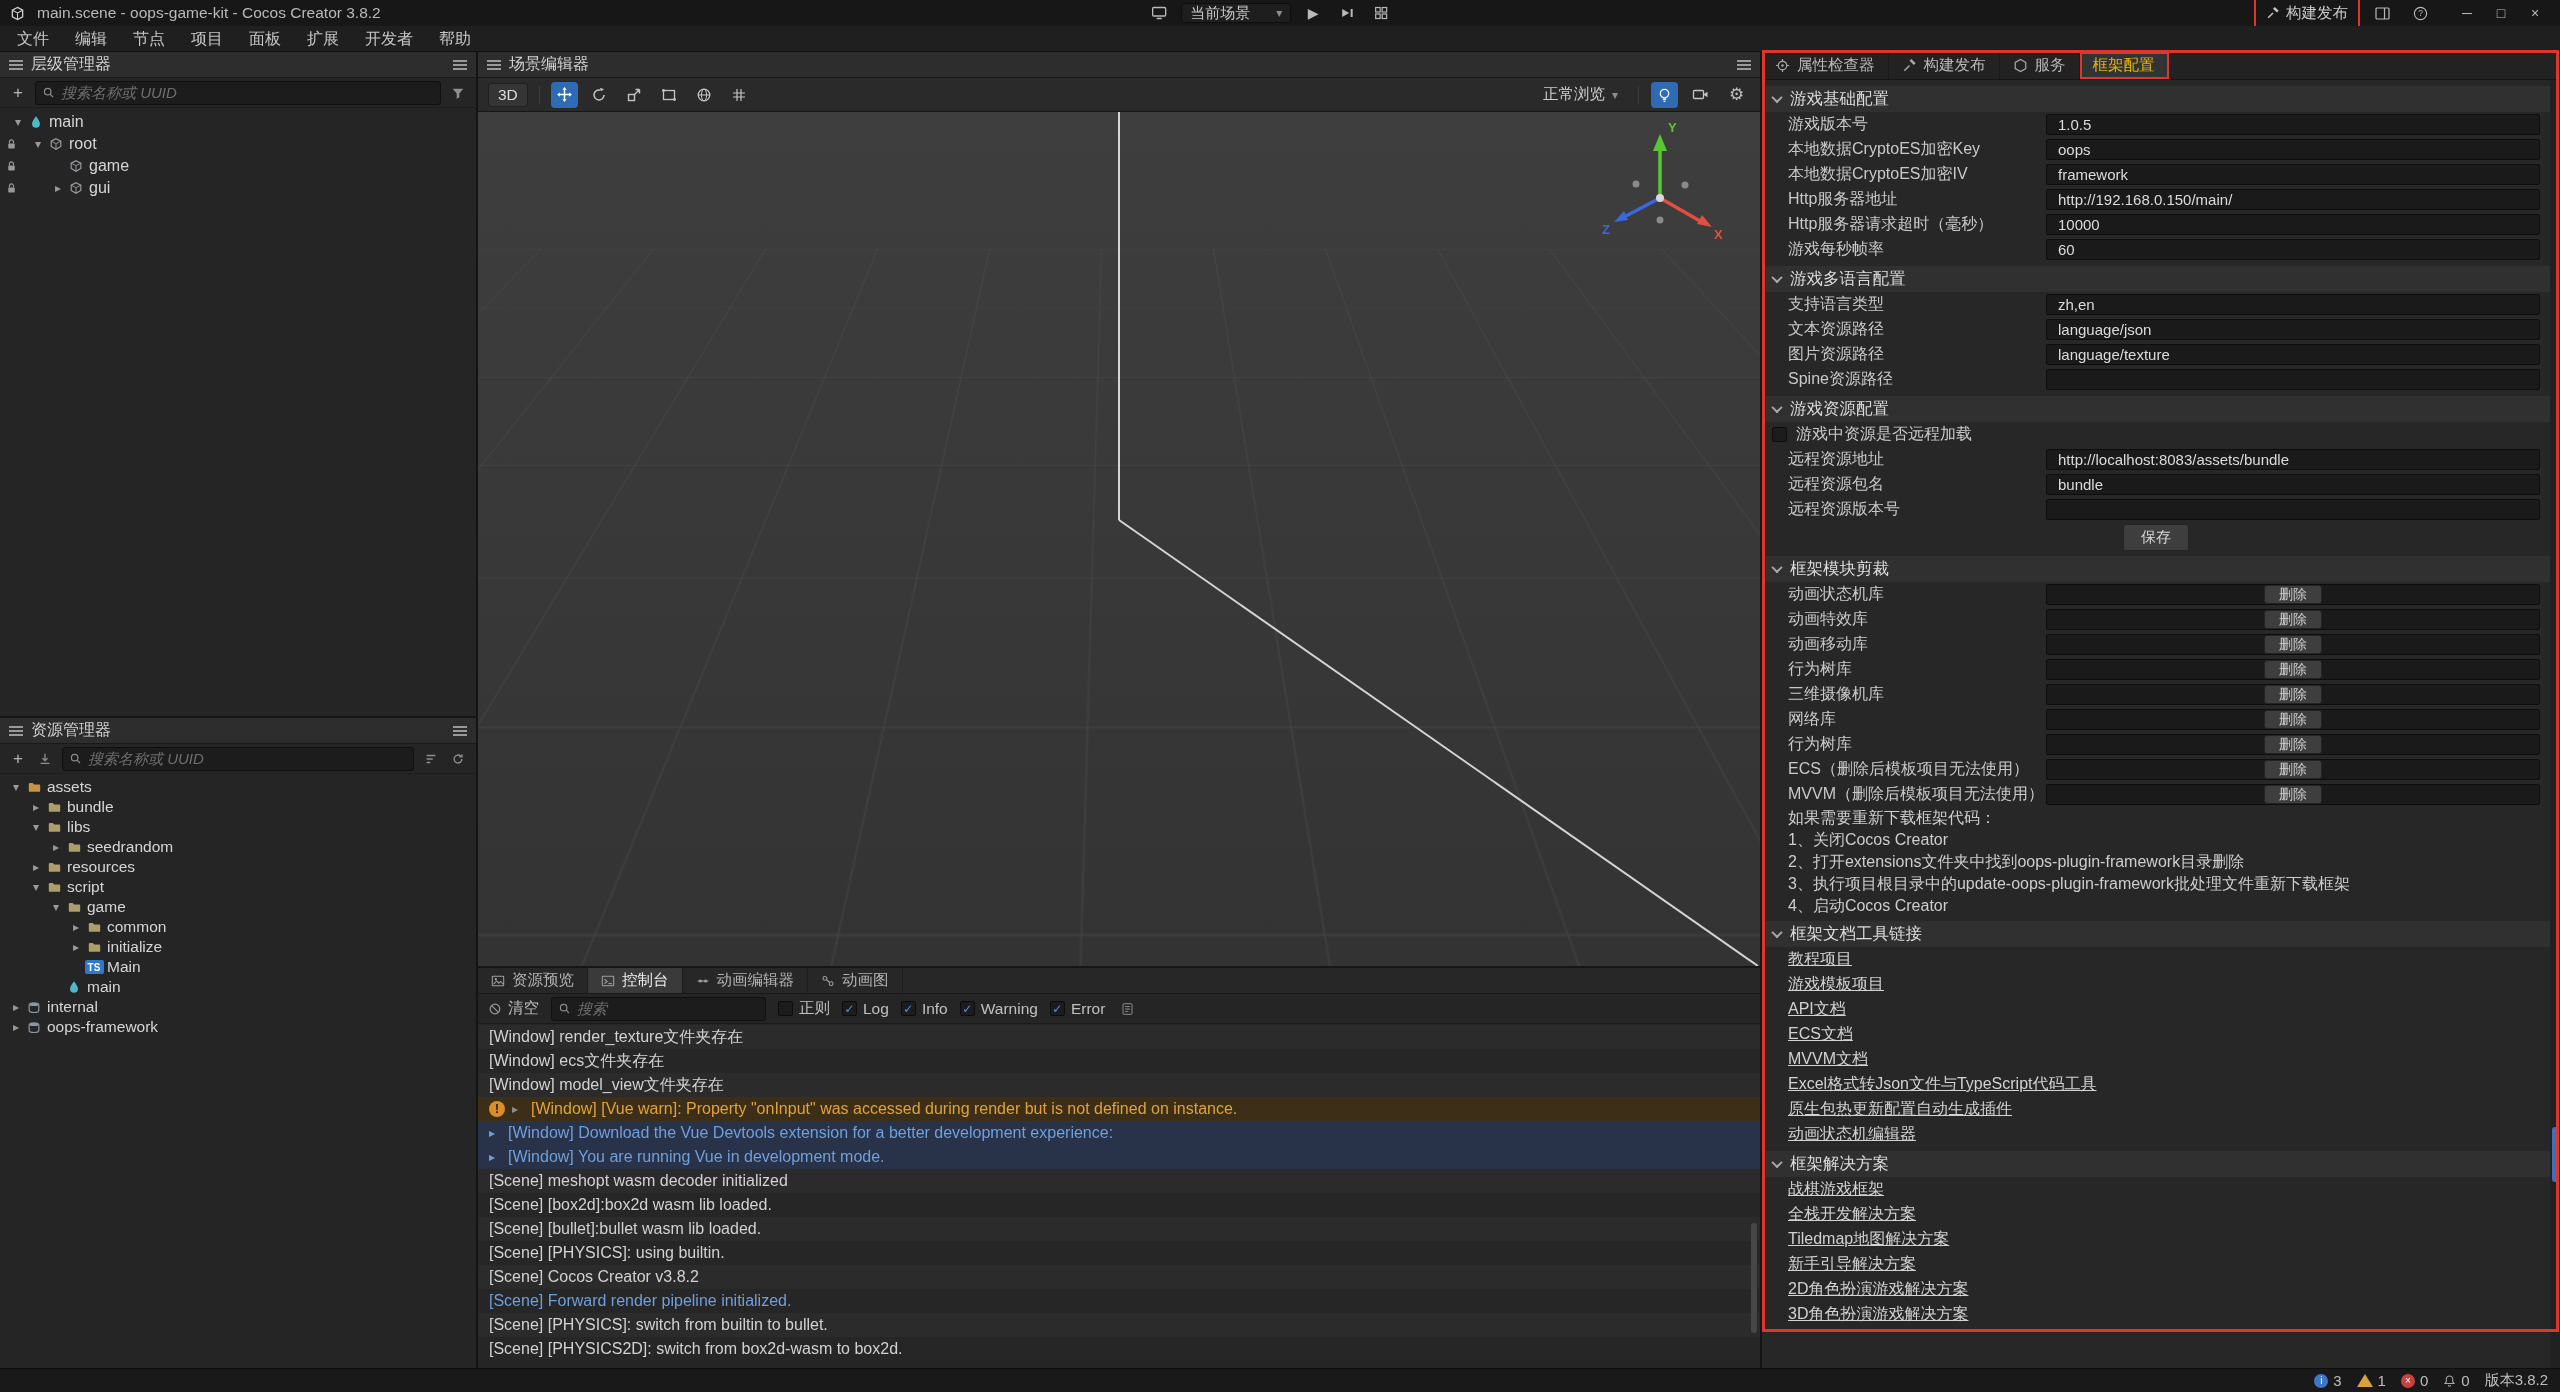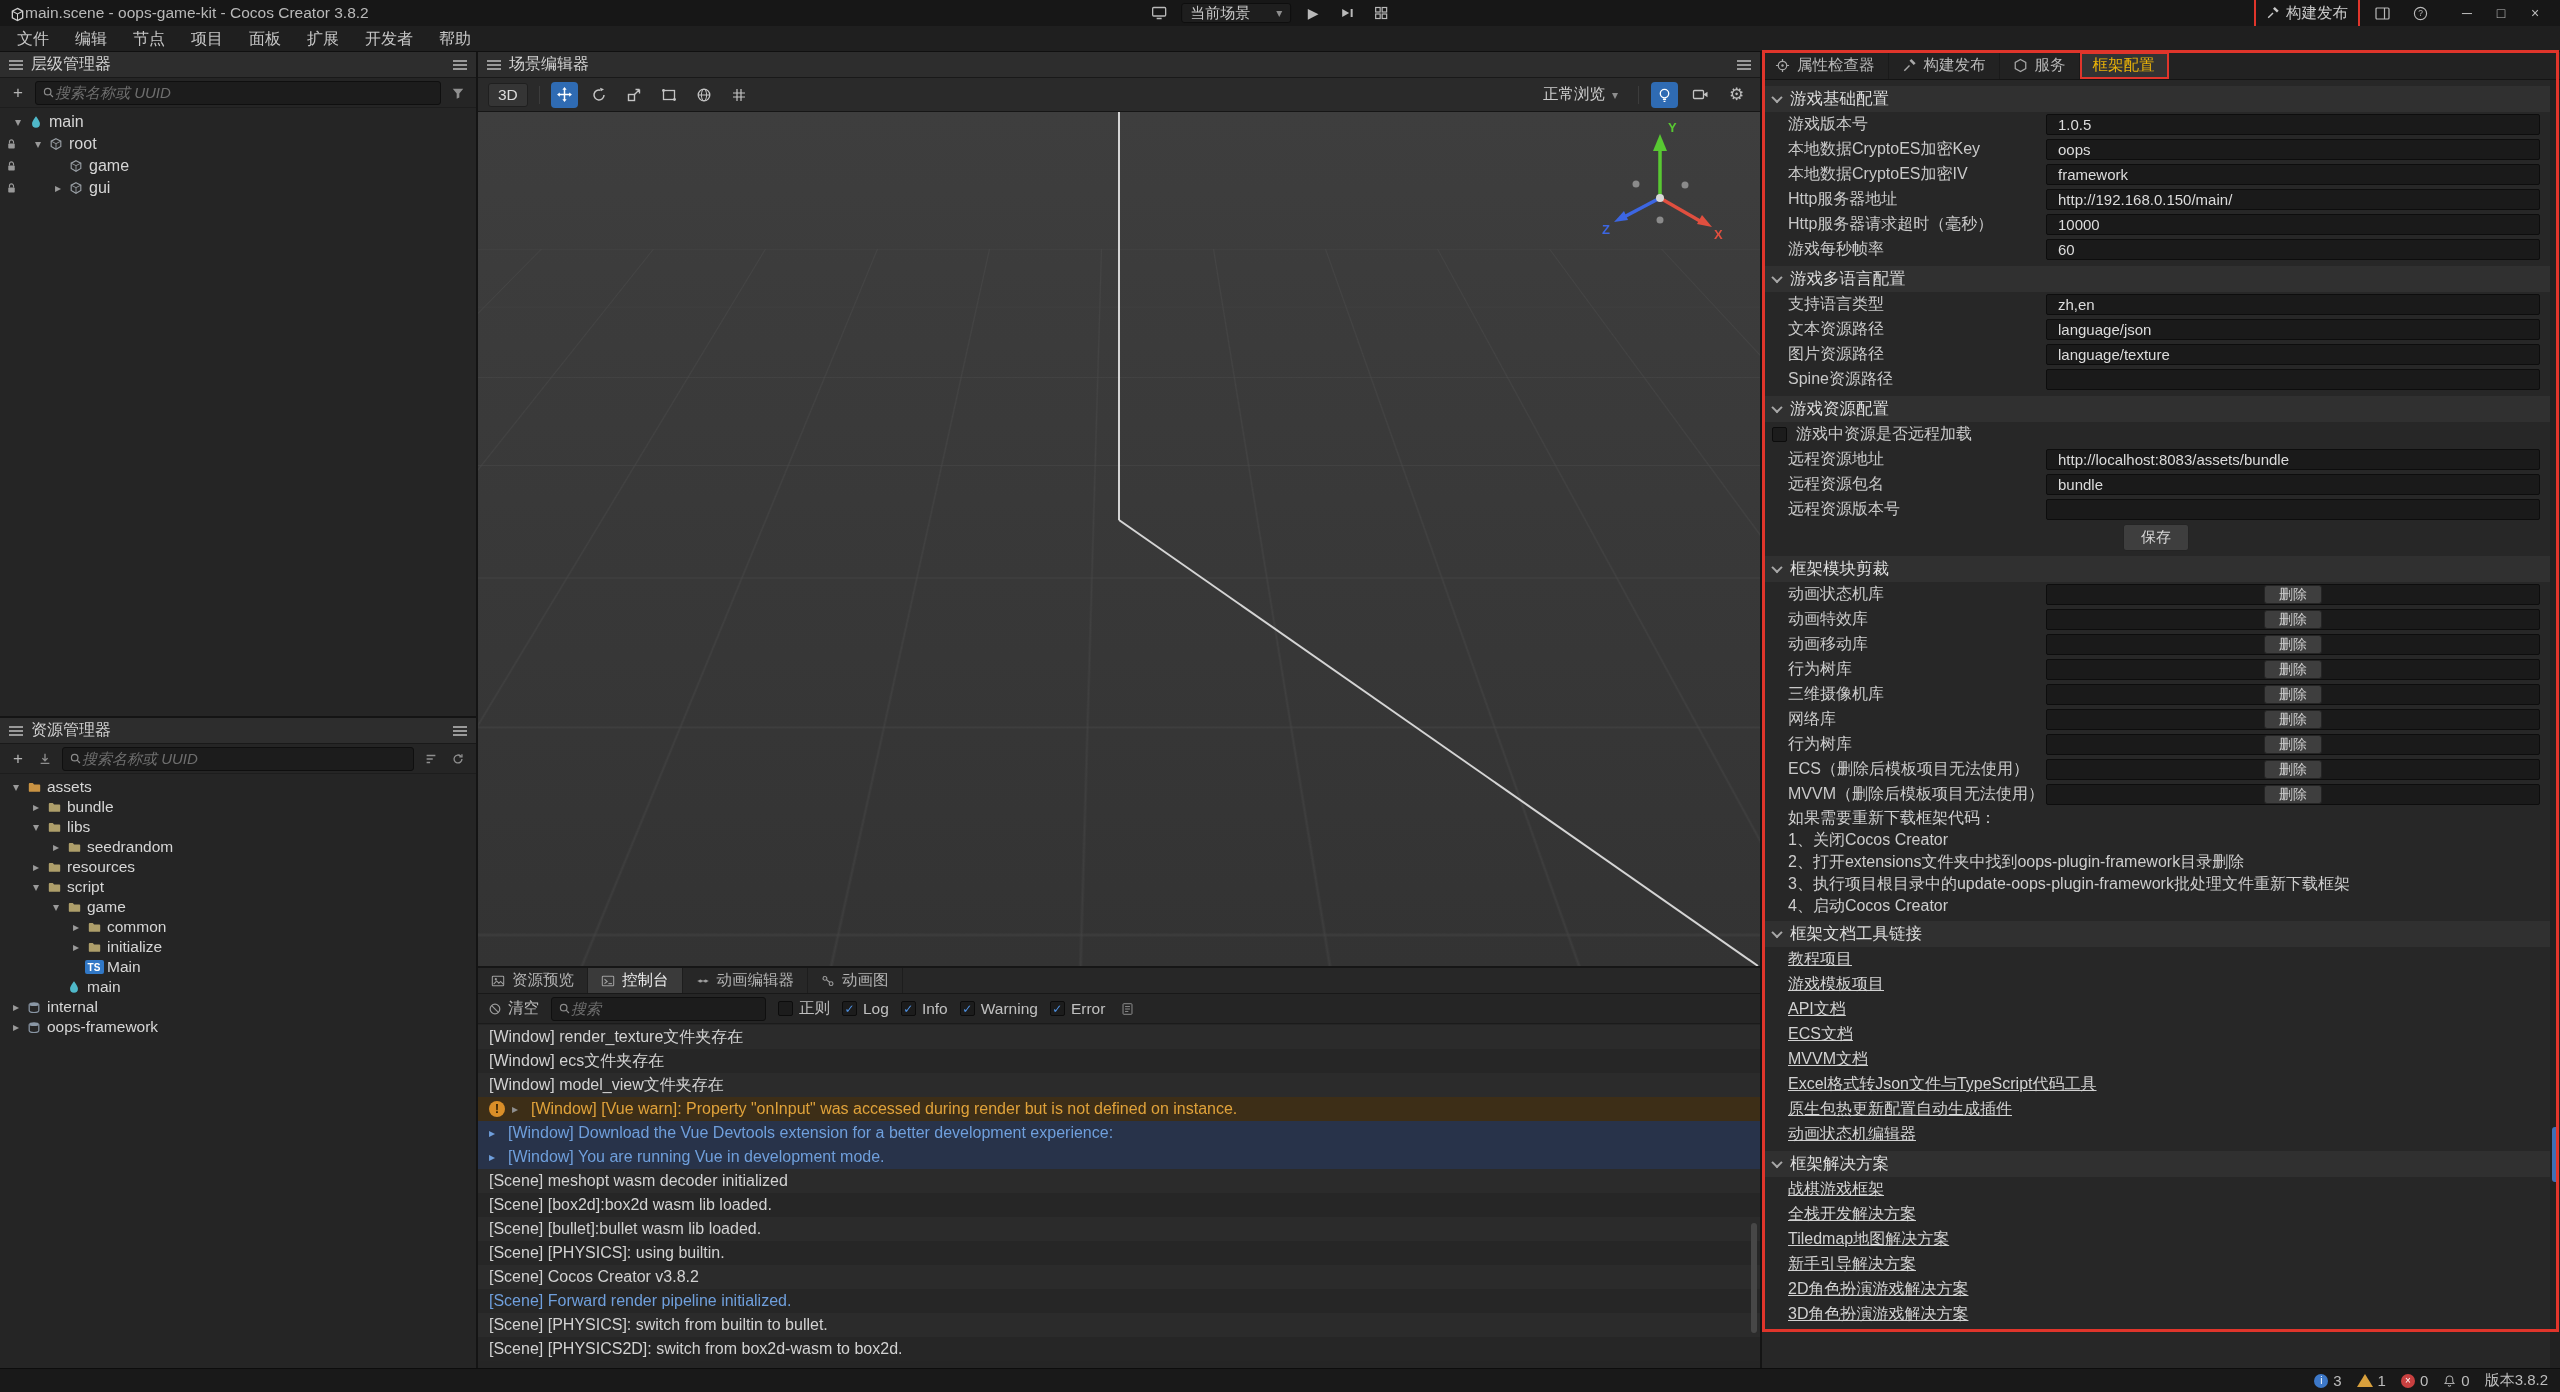--- a/index.html
+++ b/index.html
@@ -8,21 +8,21 @@
     width:2560px; height:1392px; position:relative; overflow:hidden;
     font-family:"Liberation Sans","DejaVu Sans",sans-serif;
     font-size:17px; color:#cccccc;
     -webkit-user-select:none; user-select:none;
   }
   svg { display:block; }
 
   
   .titlebar { position:absolute; top:0; left:0; right:0; height:26px; background:#171717;
     display:flex; align-items:center; justify-content:space-between; padding:0 10px; font-size:15.5px; color:#b9b9b9; }
-  .tb-left { display:flex; align-items:flex-end; gap:0; }
+  .tb-left { display:flex; align-items:center; gap:12px; }
   .tb-center { position:absolute; left:50%; top:0; height:26px; transform:translateX(-54%);
     display:flex; align-items:center; gap:10px; }
   .tb-select { display:flex; align-items:center; gap:8px; background:#1e1e1e; border:1px solid #0e0e0e;
     border-radius:3px; height:20px; padding:0 8px; min-width:110px; color:#c6c6c6; font-size:15px; }
   .tb-select .caret { margin-left:auto; color:#8d8d8d; font-size:12px; }
   .tb-btn { color:#b9b9b9; font-size:14px; display:flex; align-items:center; justify-content:center; width:24px; height:22px; }
   .tb-right { display:flex; align-items:center; gap:14px; }
   .build-btn { display:flex; align-items:center; gap:6px; padding:1px 8px; color:#c9c9c9;
     outline:2px solid #e0352b; outline-offset:2px; }
   .win-controls { display:flex; align-items:center; gap:4px; margin-left:6px; }
@@ -37,21 +37,21 @@
   .panel-header { height:26px; background:#2d2d2d; display:flex; align-items:center; gap:8px;
     padding:0 9px; border-bottom:1px solid #191919; font-size:16px; color:#d2d2d2; }
   .panel-header .spacer { flex:1; }
   .hamburger { width:14px; height:10px;
     background:linear-gradient(#9a9a9a,#9a9a9a) 0 0/14px 2px no-repeat,
                linear-gradient(#9a9a9a,#9a9a9a) 0 4px/14px 2px no-repeat,
                linear-gradient(#9a9a9a,#9a9a9a) 0 8px/14px 2px no-repeat; }
   .panel-toolbar { height:30px; display:flex; align-items:center; gap:7px; padding:0 8px; border-bottom:1px solid #1d1d1d; }
   .tool-btn { color:#b5b5b5; font-size:17px; display:flex; align-items:center; justify-content:center; min-width:20px; height:22px; }
   .searchbox { flex:1; height:24px; background:#1c1c1c; border:1px solid #0f0f0f; border-radius:3px;
-    display:flex; align-items:center; padding:0 6px; }
+    display:flex; align-items:center; gap:6px; padding:0 6px; }
   .searchbox input { flex:1; background:transparent; border:none; outline:none; color:#d8d8d8;
     font-size:15px; font-family:inherit; min-width:0; }
   .searchbox input::placeholder { color:#6e6e6e; font-style:italic; }
 
   
   .left-col { position:absolute; top:52px; left:0; width:478px; bottom:24px; background:#141414; }
   .hierarchy-panel { position:absolute; top:0; left:0; right:2px; height:664px; background:#252525; }
   .assets-panel { position:absolute; top:666px; left:0; right:2px; bottom:0; background:#252525; }
   .tree { padding-top:3px; }
   .tree-row { position:relative; display:flex; align-items:center; font-size:16px; color:#d6d6d6;

